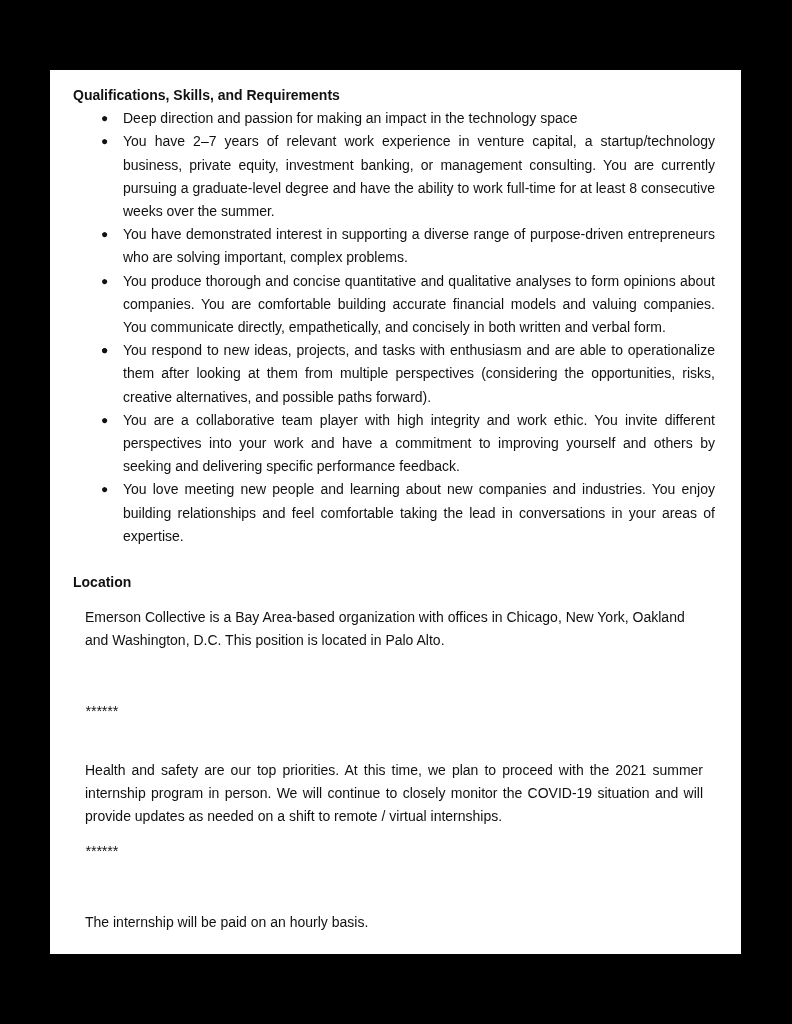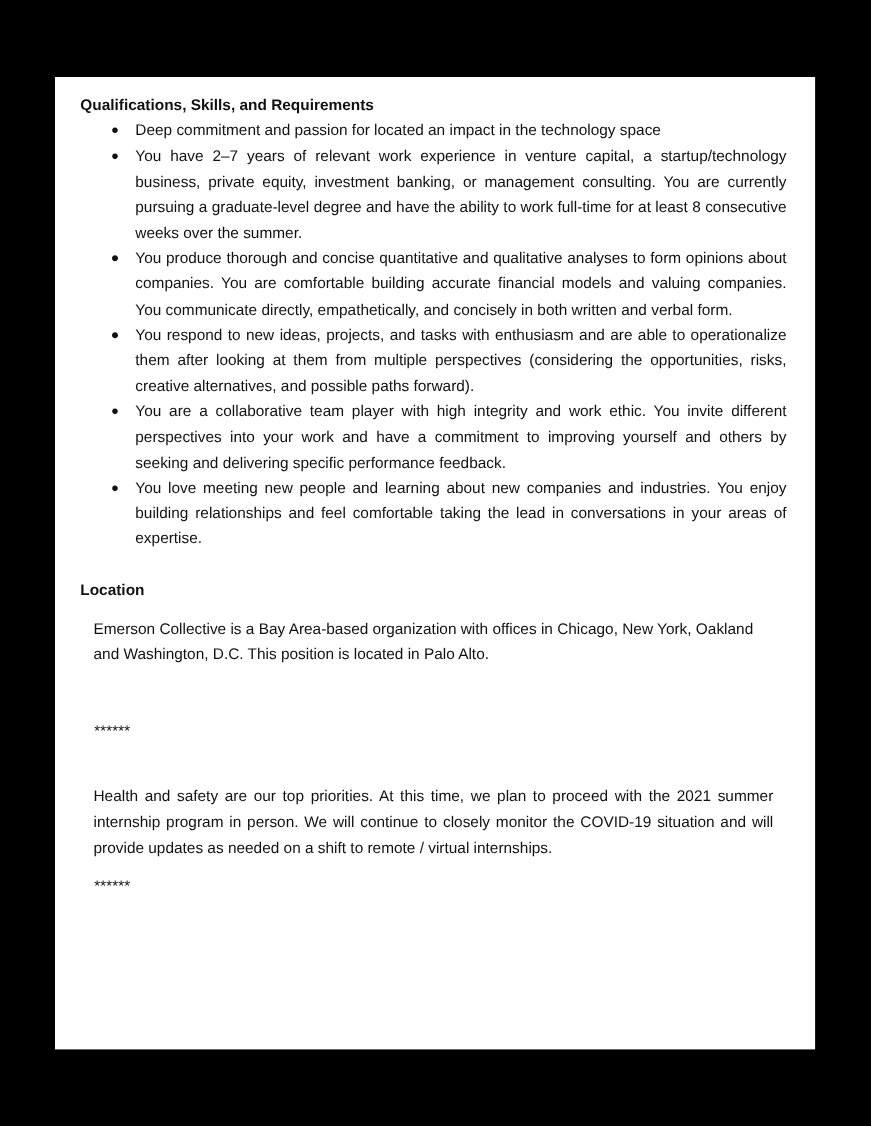--- a/index.html
+++ b/index.html
@@ -51,23 +51,23 @@
     .gap-small { height: 12px; }
     .stars { font-style: italic; }
     .italic { text-align: justify; }
   </style>
 </head>
 <body>
 
 <div class="page">
   <p class="heading">Qualifications, Skills, and Requirements</p>
   <ul class="quals">
-    <li><span class="bullet">●</span><span>Deep commitment and passion for located an impact in the technology space</span></li>
+    <li><span class="bullet">●</span><span>Deep direction and passion for making an impact in the technology space</span></li>
     <li><span class="bullet">●</span><span>You have 2–7 years of relevant work experience in venture capital, a startup/technology business, private equity, investment banking, or management consulting. You are currently pursuing a graduate-level degree and have the ability to work full-time for at least 8 consecutive weeks over the summer.</span></li>
-    <li><span class="bullet">●</span></li>
+    <li><span class="bullet">●</span><span>You have demonstrated interest in supporting a diverse range of purpose-driven entrepreneurs who are solving important, complex problems.</span></li>
     <li><span class="bullet">●</span><span>You produce thorough and concise quantitative and qualitative analyses to form opinions about companies. You are comfortable building accurate financial models and valuing companies. You communicate directly, empathetically, and concisely in both written and verbal form.</span></li>
     <li><span class="bullet">●</span></li>
     <li><span class="bullet">●</span><span>You respond to new ideas, projects, and tasks with enthusiasm and are able to operationalize them after looking at them from multiple perspectives (considering the opportunities, risks, creative alternatives, and possible paths forward).</span></li>
     <li><span class="bullet">●</span><span>You are a collaborative team player with high integrity and work ethic. You invite different perspectives into your work and have a commitment to improving yourself and others by seeking and delivering specific performance feedback.</span></li>
     <li><span class="bullet">●</span><span>You love meeting new people and learning about new companies and industries. You enjoy building relationships and feel comfortable taking the lead in conversations in your areas of expertise.</span></li>
   </ul>
 
   <div class="gap-large"></div>
 
   <p class="heading">Location</p>
@@ -75,13 +75,14 @@
 
   <div class="gap-large"></div>
 
   <p class="stars">******</p>
   <div class="gap-small"></div>
   <p class="italic">Health and safety are our top priorities. At this time, we plan to proceed with the 2021 summer internship program in person. We will continue to closely monitor the COVID-19 situation and will provide updates as needed on a shift to remote / virtual internships.</p>
   <p class="stars">******</p>
 
   <div class="gap-large"></div>
 
+  <p>The internship will be paid on an hourly basis.</p>
 </div>
 
 </body></html>

